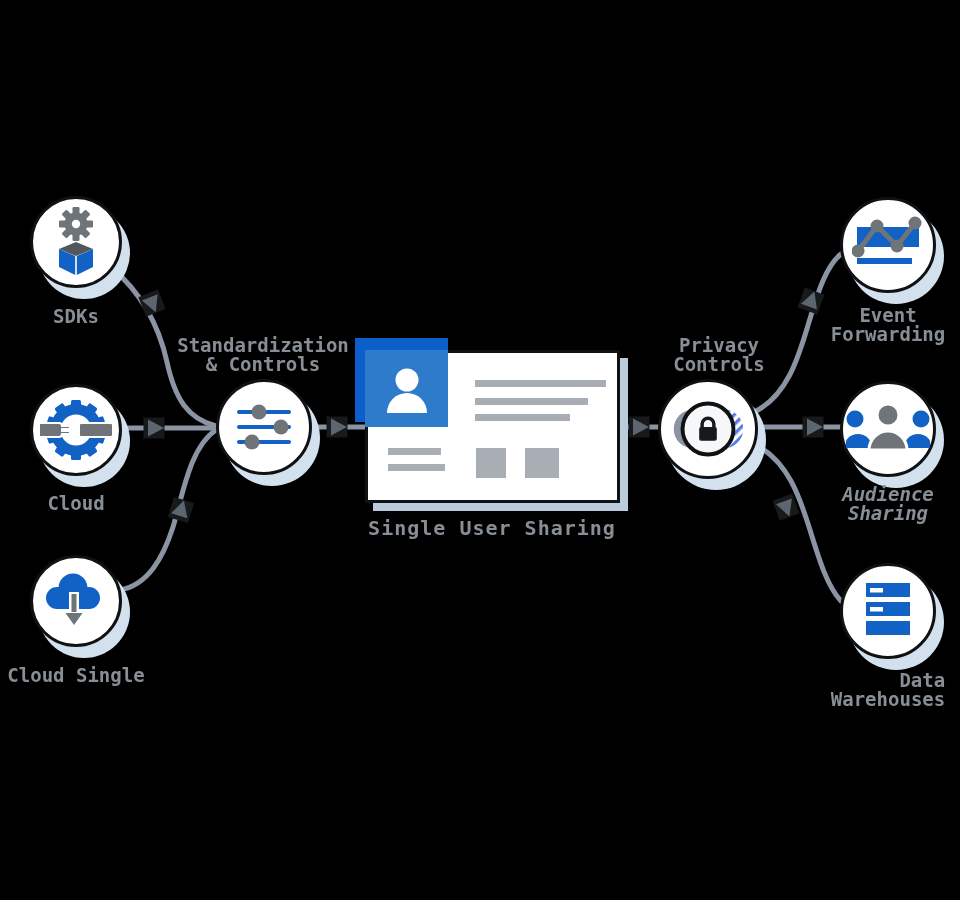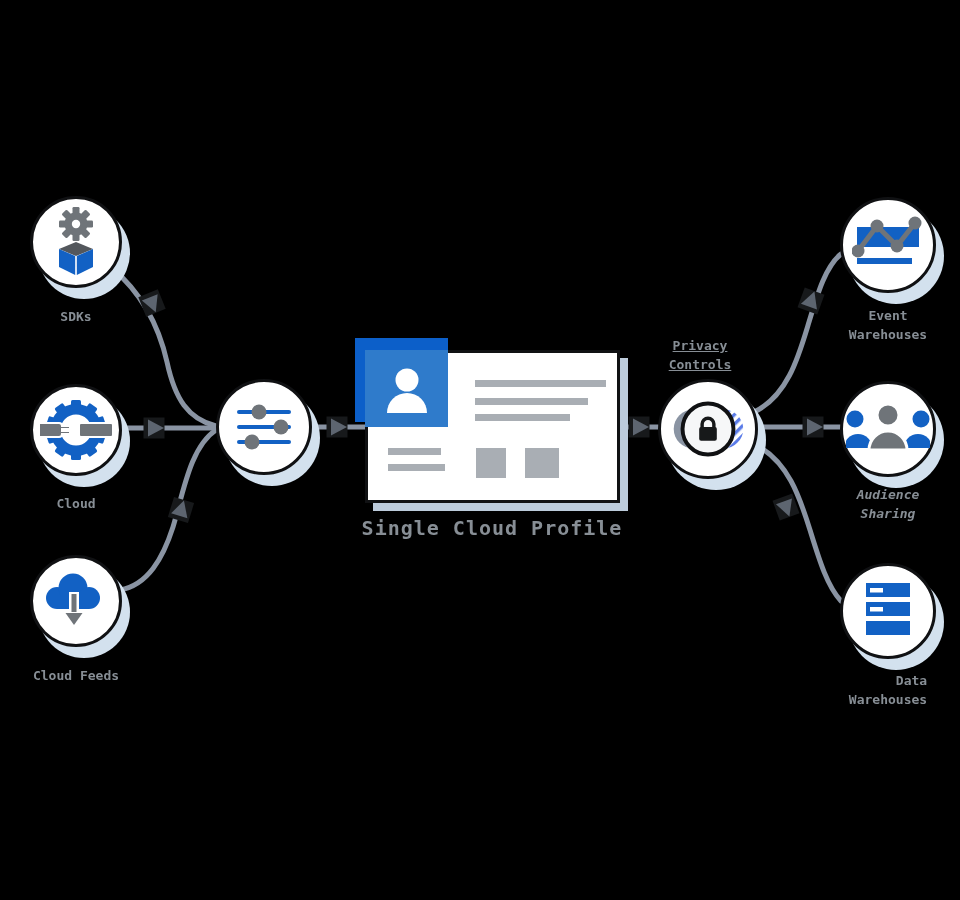--- a/index.html
+++ b/index.html
@@ -11,21 +11,21 @@
   }
   html,body{margin:0;padding:0;background:var(--background);}
   .stage{position:relative;width:960px;height:900px;background:var(--background);overflow:hidden;
          font-family:"DejaVu Sans Mono","Liberation Mono",monospace;}
   svg.connectors{position:absolute;left:0;top:0;z-index:0;}
   .node{position:absolute;border-radius:50%;background:var(--node-fill);
         border:3px solid var(--node-border);box-sizing:border-box;
         box-shadow:8px 11px 0 var(--shadow);z-index:2;
         display:flex;align-items:center;justify-content:center;}
   .label{position:absolute;transform:translateX(-50%);z-index:3;
-         font-weight:700;font-size:13px;line-height:19px;color:var(--label);
+         font-weight:700;font-size:19px;line-height:19px;color:var(--label);
          text-align:center;white-space:pre-line;letter-spacing:0;}
   .title{position:absolute;transform:translateX(-50%);z-index:3;
          font-weight:700;font-size:20px;color:var(--label);letter-spacing:1px;white-space:nowrap;}
   .card{position:absolute;left:365px;top:350px;width:255px;height:153px;box-sizing:border-box;
         background:#fff;border:3px solid var(--node-border);
         box-shadow:8px 8px 0 var(--card-shadow);z-index:2;}
   .sq-back{position:absolute;left:355px;top:338px;width:93px;height:84px;
         background:var(--blue-back);z-index:1;}
   .sq-front{position:absolute;left:365px;top:350px;width:83px;height:77px;
         background:var(--blue-front);z-index:3;display:flex;align-items:center;justify-content:center;}
@@ -148,22 +148,24 @@
         <rect x="-17" y="2" width="32" height="12"></rect>
       </g>
       <g transform="translate(-2,0)">
         <rect x="-5" y="-9" width="10" height="22" fill="#fff"></rect>
         <polygon points="-11,10 11,10 0,27" fill="#fff"></polygon>
         <rect x="-2.5" y="-7" width="5" height="18" style="fill:var(--icon-gray)"></rect>
         <polygon points="-8.5,12 8.5,12 0,24" style="fill:var(--icon-gray)"></polygon>
       </g>
     </svg>
   </div>
-  <div class="label" style="left:76px;top:666px;">Cloud Feeds</div>
-
+  <div class="label" style="left:76px;top:666px;">Cloud Single</div>
+
+  <div class="label" style="left:263px;top:336px;">Standardization
+&amp; Controls</div>
   <div class="node" style="left:216px;top:379px;width:96px;height:96px;">
     <svg width="68" height="50" viewBox="-34 -25 68 50">
       <g style="fill:var(--blue)">
         <rect x="-27" y="-17" width="54" height="4" rx="2"></rect>
         <rect x="-27" y="-2" width="54" height="4" rx="2"></rect>
         <rect x="-27" y="13" width="54" height="4" rx="2"></rect>
       </g>
       <g style="fill:var(--icon-gray)">
         <circle cx="-5" cy="-15" r="7.5"></circle>
         <circle cx="17" cy="0" r="7.5"></circle>
@@ -181,23 +183,23 @@
     <div class="cline" style="left:20px;top:111px;width:57px;height:7px;"></div>
     <div class="cline" style="left:108px;top:95px;width:30px;height:30px;"></div>
     <div class="cline" style="left:157px;top:95px;width:34px;height:30px;"></div>
   </div>
   <div class="sq-front">
     <svg width="56" height="56" viewBox="-28 -28 56 56">
       <circle cy="-9" r="11.5" fill="#fff"></circle>
       <path d="M -20 24 a 20 20 0 0 1 40 0 z" fill="#fff"></path>
     </svg>
   </div>
-  <div class="title" style="left:492px;top:516px;">Single Cloud Profile</div>
-
-  <div class="label" style="left:700px;top:336px;text-decoration:underline;">Privacy
+  <div class="title" style="left:492px;top:516px;">Single User Sharing</div>
+
+  <div class="label" style="left:719px;top:336px;">Privacy
 Controls</div>
   <div class="node" style="left:658px;top:379px;width:100px;height:100px;">
     <svg width="96" height="96" viewBox="-48 -48 96 96">
       <circle cx="-15" cy="0" r="20" style="fill:var(--connector)"></circle>
       <circle cx="16" cy="0" r="20" fill="url(#hatch)"></circle>
       <circle r="26" fill="#F6F7F8" style="stroke:var(--node-border)" stroke-width="4"></circle>
       <path d="M -6 -1 v -4 a 6 6 0 0 1 12 0 v 4" fill="none" style="stroke:var(--ink)" stroke-width="3.5"></path>
       <rect x="-9" y="-2" width="18" height="14" rx="2" style="fill:var(--ink)"></rect>
     </svg>
   </div>
@@ -209,21 +211,21 @@
       <polyline points="-30,6 -11,-19 9,1 27,-22" fill="none" style="stroke:var(--icon-gray)" stroke-width="5"></polyline>
       <g style="fill:var(--icon-gray)">
         <circle cx="-30" cy="6" r="6.5"></circle>
           <circle cx="-11" cy="-19" r="6.5"></circle>
         <circle cx="9" cy="1" r="6.5"></circle>
           <circle cx="27" cy="-22" r="6.5"></circle>
       </g>
     </svg>
   </div>
   <div class="label" style="left:888px;top:306px;">Event
-Warehouses</div>
+Forwarding</div>
 
   <div class="node" style="left:840px;top:381px;width:96px;height:96px;">
     <svg width="84" height="64" viewBox="-42 -32 84 64">
       <g style="fill:var(--blue)">
         <circle cx="-33" cy="-10" r="8.5"></circle>
           <circle cx="33" cy="-10" r="8.5"></circle>
         <path d="M -44 19 a 14 14 0 0 1 28 0 z"></path>
         <path d="M 16 19 a 14 14 0 0 1 28 0 z"></path>
       </g>
       <path d="M -19 21 a 19 19 0 0 1 38 0 z" style="fill:var(--icon-gray)" stroke="#fff" stroke-width="3"></path>

